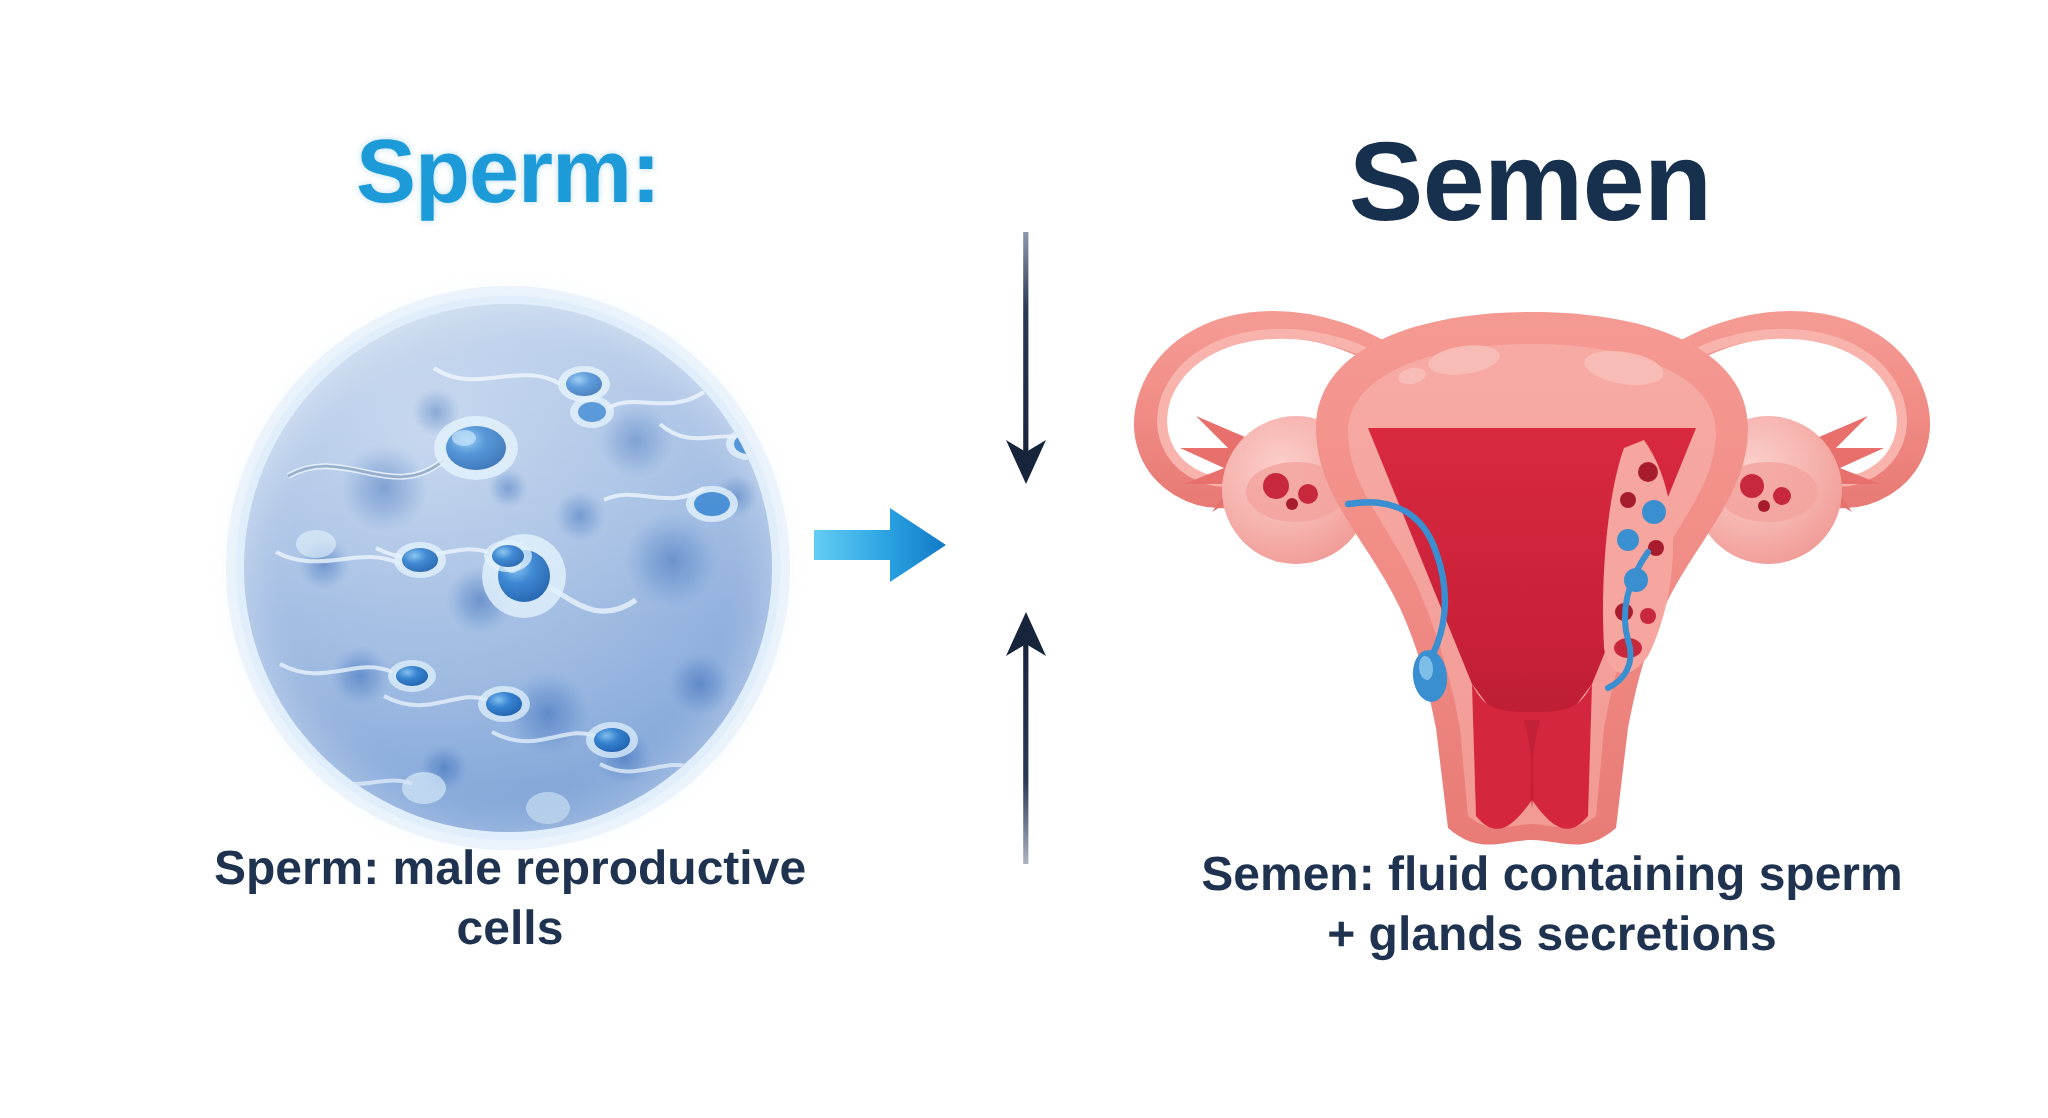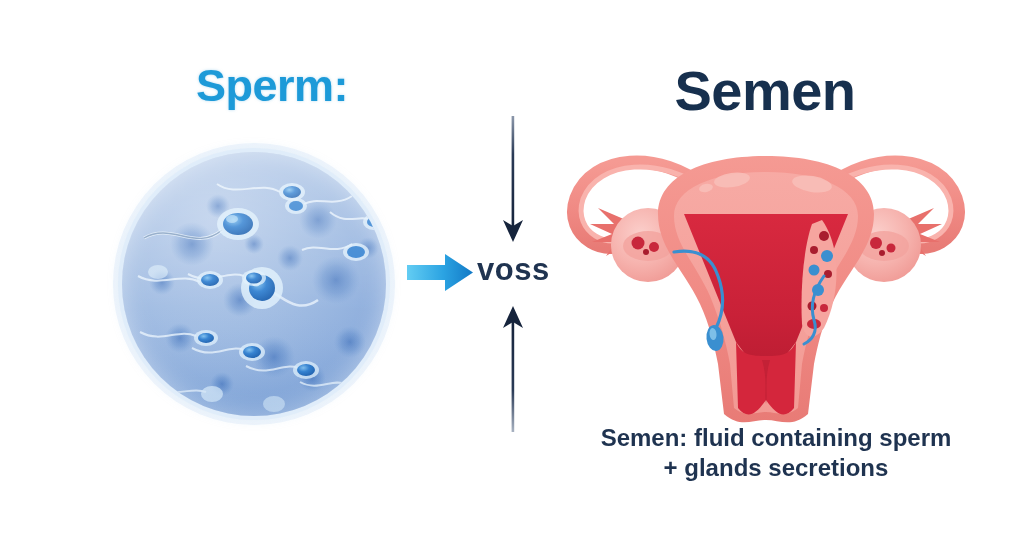--- a/index.html
+++ b/index.html
@@ -24,21 +24,20 @@
     position: absolute;
     left: 0;
     top: 60px;
     width: 508px;
     text-align: center;
     font-size: 45px;
     font-weight: bold;
     letter-spacing: -0.5px;
     color: #1d9ad8;
     text-shadow: 0 0 3px rgba(120,190,230,0.55);
-    margin-left: 18px;
   }
   .title-right {
     position: absolute;
     left: 560px;
     top: 58px;
     width: 410px;
     text-align: center;
     font-size: 56px;
     font-weight: bold;
     letter-spacing: -0.5px;
@@ -243,35 +242,35 @@
             <ellipse cx="36" cy="120" rx="10" ry="7" fill="#dff0fc" opacity="0.6"></ellipse>
             <ellipse cx="152" cy="252" rx="11" ry="8" fill="#dff0fc" opacity="0.6"></ellipse>
           </g>
         </g>
 
         <rect x="0" y="0" width="264" height="264" fill="url(#sheen)"></rect>
       </svg>
     </div>
   </div>
 
+  <div class="caption caption-left">Sperm: male reproductive cells</div>
 
   <div class="blue-arrow">
     <svg viewBox="0 0 70 45" xmlns="http://www.w3.org/2000/svg">
       <defs>
         <linearGradient id="bluearrow" x1="0" y1="0" x2="1" y2="0">
           <stop offset="0%" stop-color="#63cdf3"></stop>
           <stop offset="55%" stop-color="#2ba3e2"></stop>
           <stop offset="100%" stop-color="#1279c6"></stop>
         </linearGradient>
       </defs>
       <path d="M2 15 L40 15 L40 4 L68 22.5 L40 41 L40 30 L2 30 Z" fill="url(#bluearrow)"></path>
     </svg>
   </div>
 
-  <div class="voss-label">voss</div>
 
   <div class="v-arrow v-arrow-down">
     <svg viewBox="0 0 34 126" xmlns="http://www.w3.org/2000/svg">
       <defs>
         <linearGradient id="downg" x1="0" y1="0" x2="0" y2="1">
           <stop offset="0%" stop-color="#8c98ab"></stop>
           <stop offset="35%" stop-color="#2a3a56"></stop>
           <stop offset="100%" stop-color="#16243c"></stop>
         </linearGradient>
       </defs>

